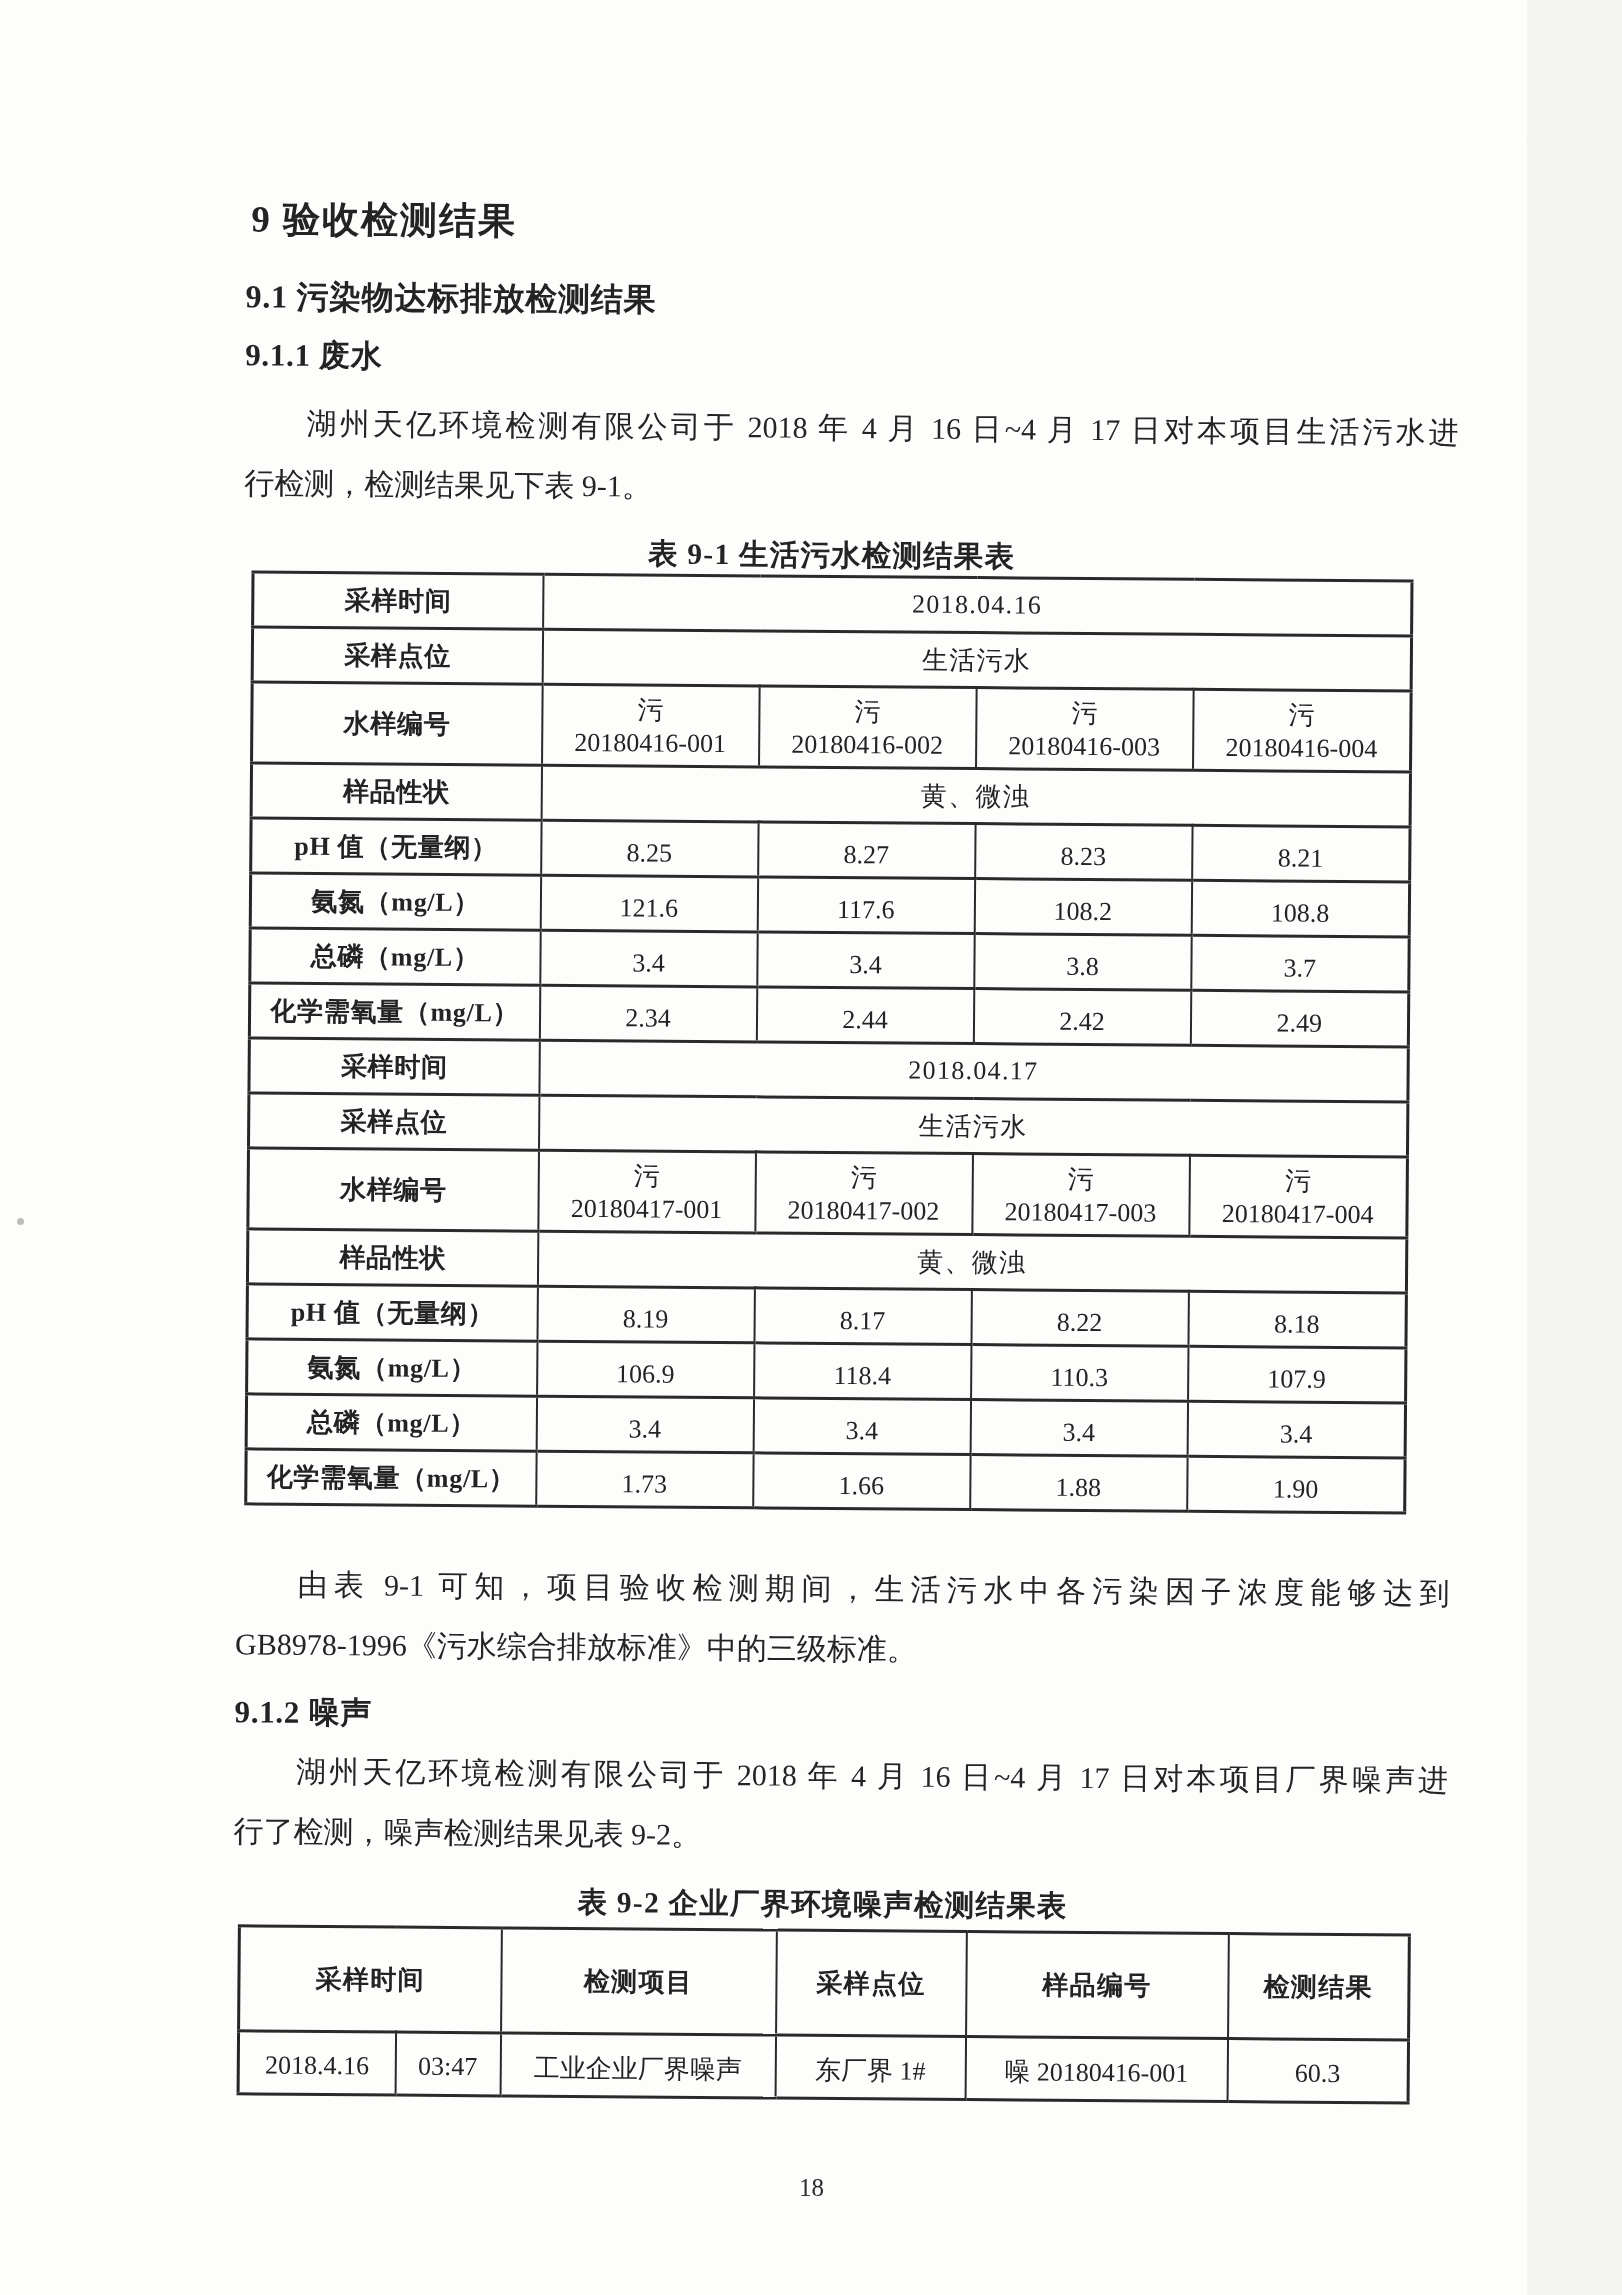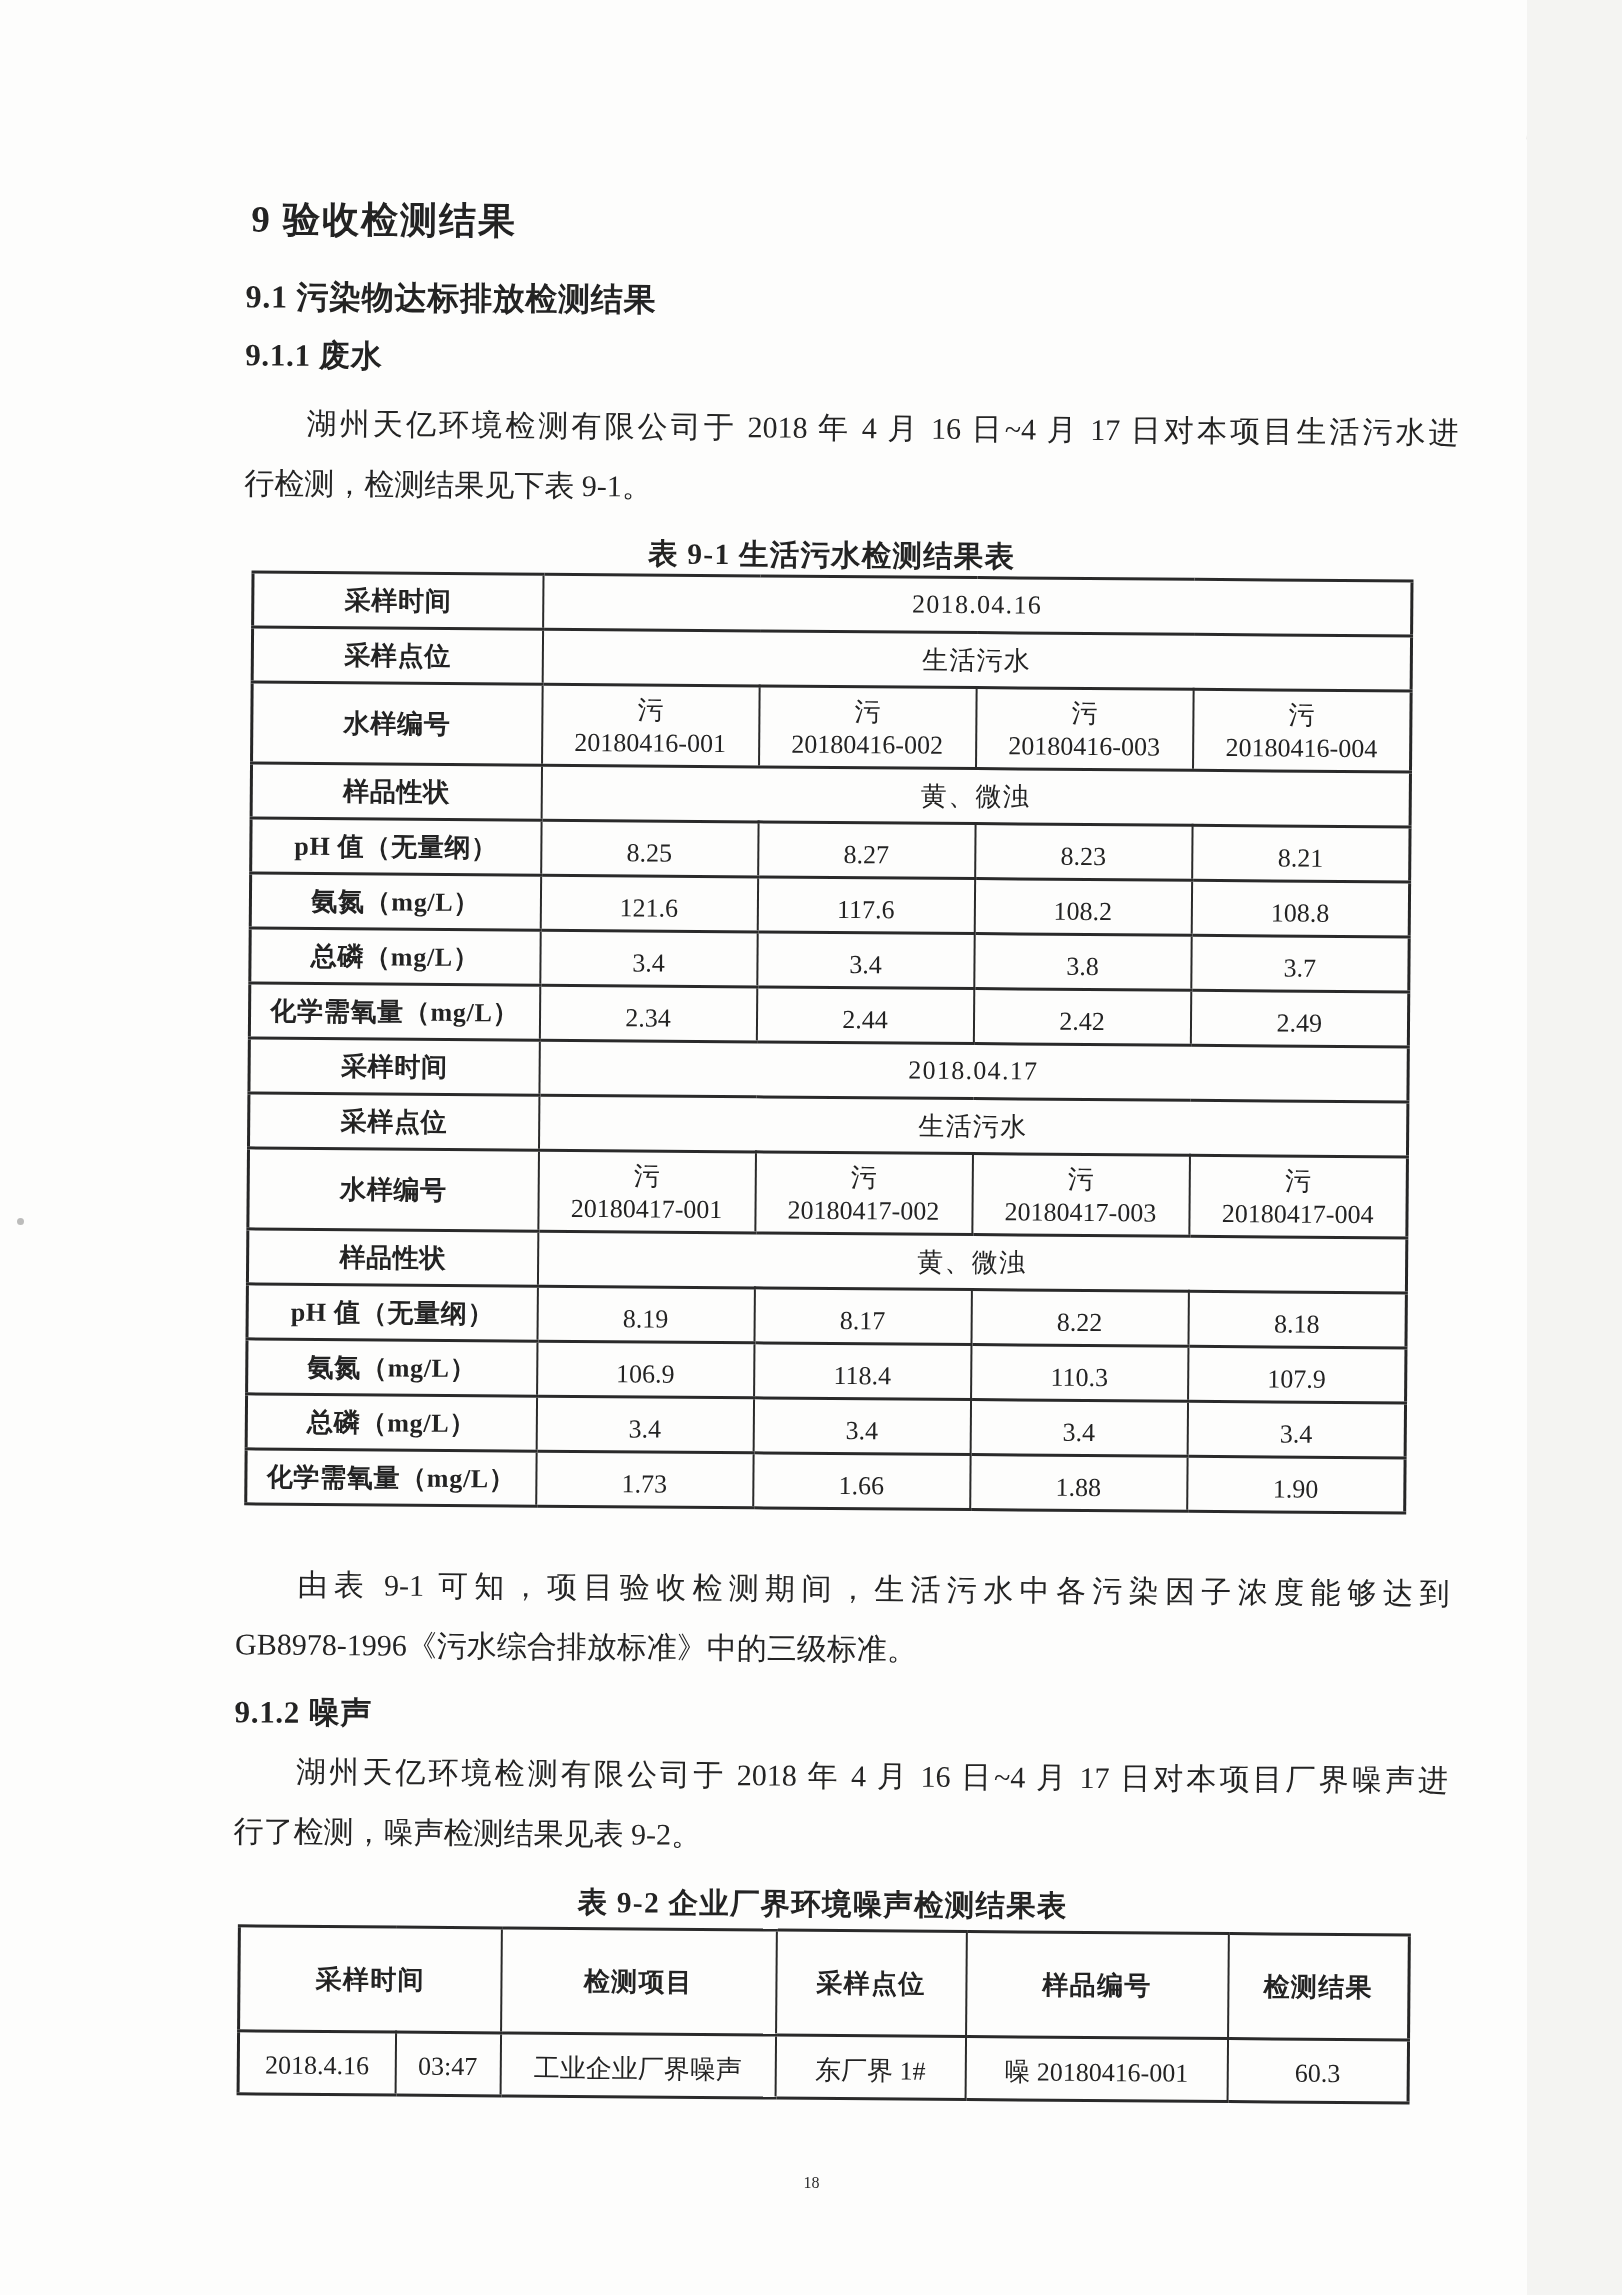--- a/index.html
+++ b/index.html
@@ -42,21 +42,21 @@
   tr.r-tall   { height:81px; }
   td.lbl { font-weight:bold; letter-spacing:0.7px; }
   td.val { padding-top:11.8px; }
   td.spanv { letter-spacing:1.3px; }
   td.idcell { line-height:1.28; padding-top:3.9px; }
   .t2 tr.t2-head { height:105px; }
   .t2 tr.t2-data { height:63px; }
   .t2 .t2-head td { font-weight:bold; letter-spacing:1.3px; }
   .t2 .t2-data td { padding-top:7.9px; }
 
-  .page-number { position:absolute; left:0; top:2174px; width:1623px; text-align:center; font-size:16px; color:#2b2b2b; }
+  .page-number { position:absolute; left:0; top:2174px; width:1623px; text-align:center; font-size:25px; color:#2b2b2b; }
 
   
   .artifact-dot { position:absolute; left:17px; top:1218px; width:7.2px; height:7.2px;
                   border-radius:50%; background:#9a9a98; opacity:.65; }
   .artifact-streak { position:absolute; left:1534px; top:42px; width:2.6px; height:98px;
                      background:#c4c4c2; opacity:.45; transform:rotate(9deg); }
 </style>
 </head>
 <body>
 

